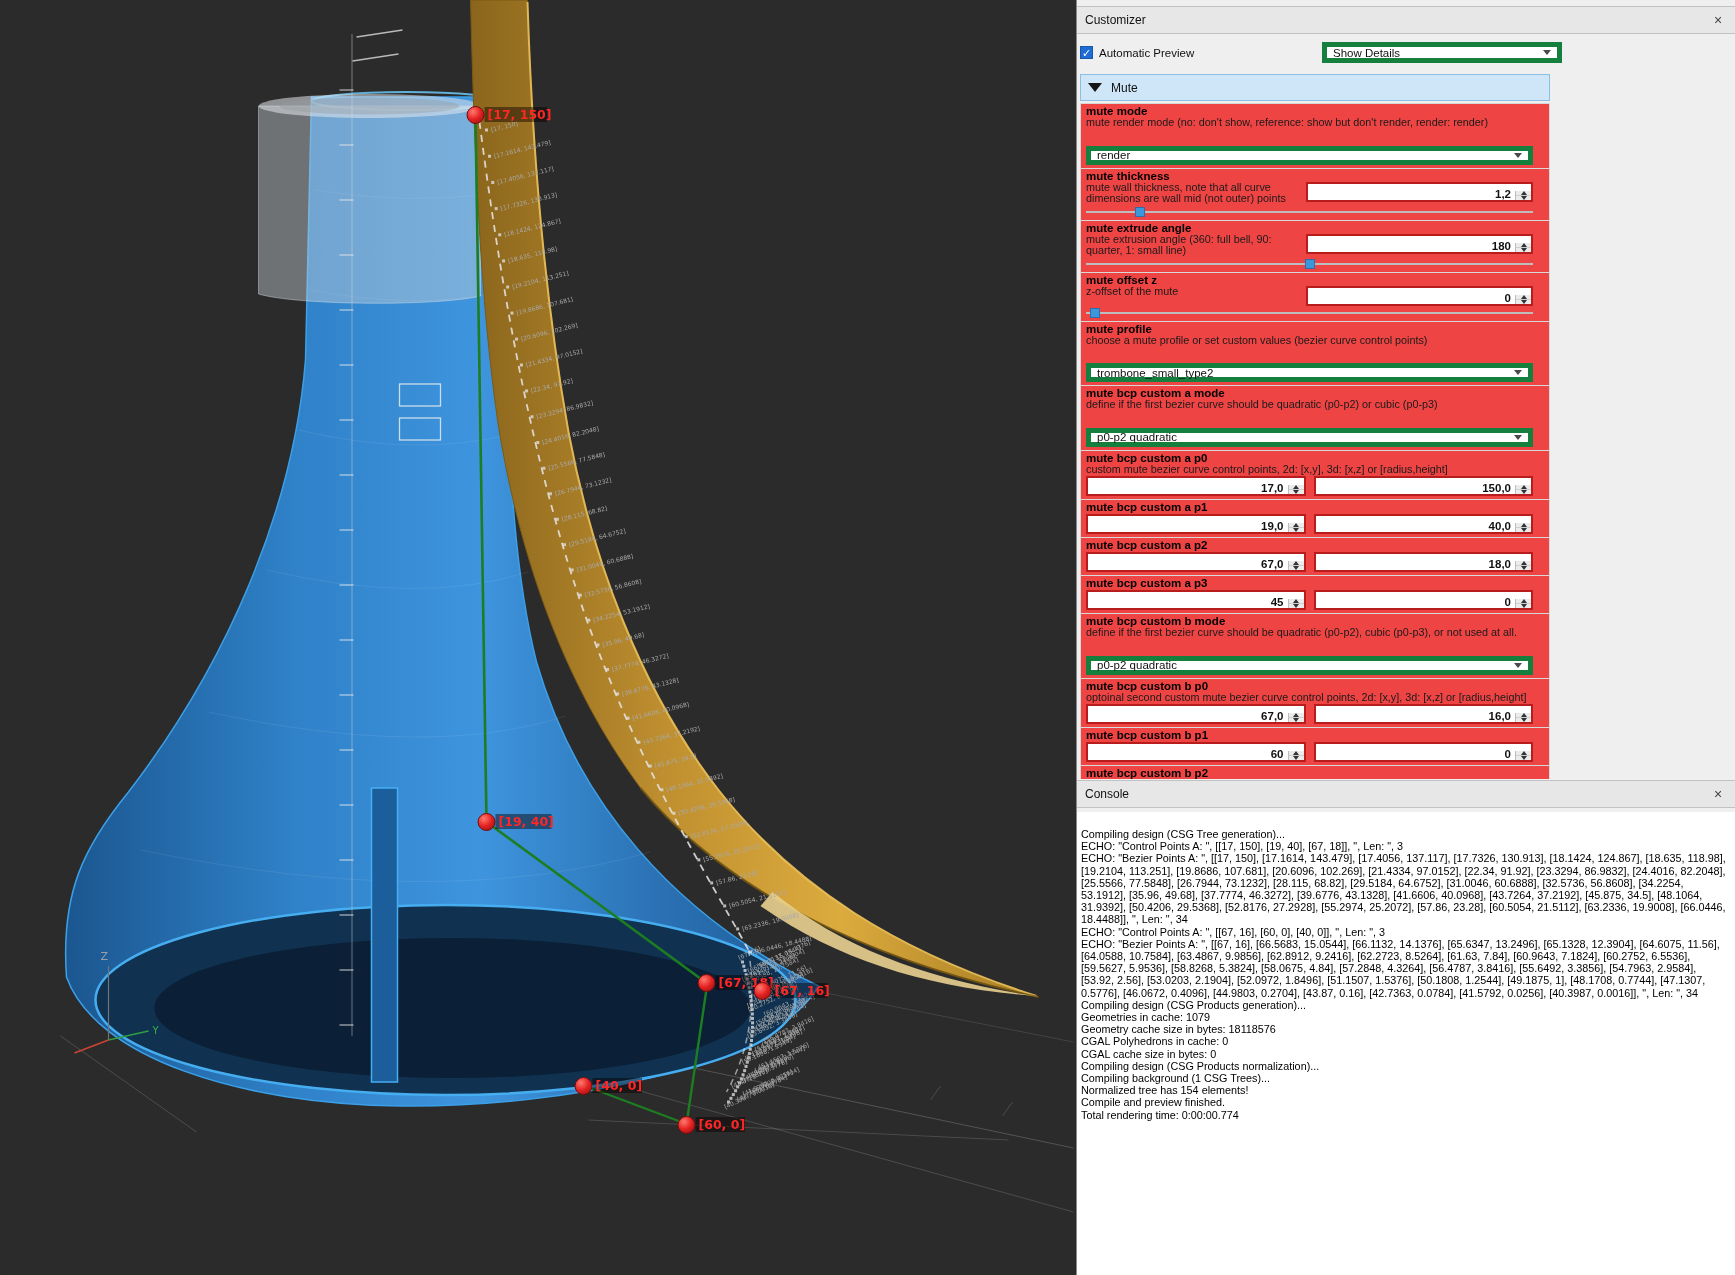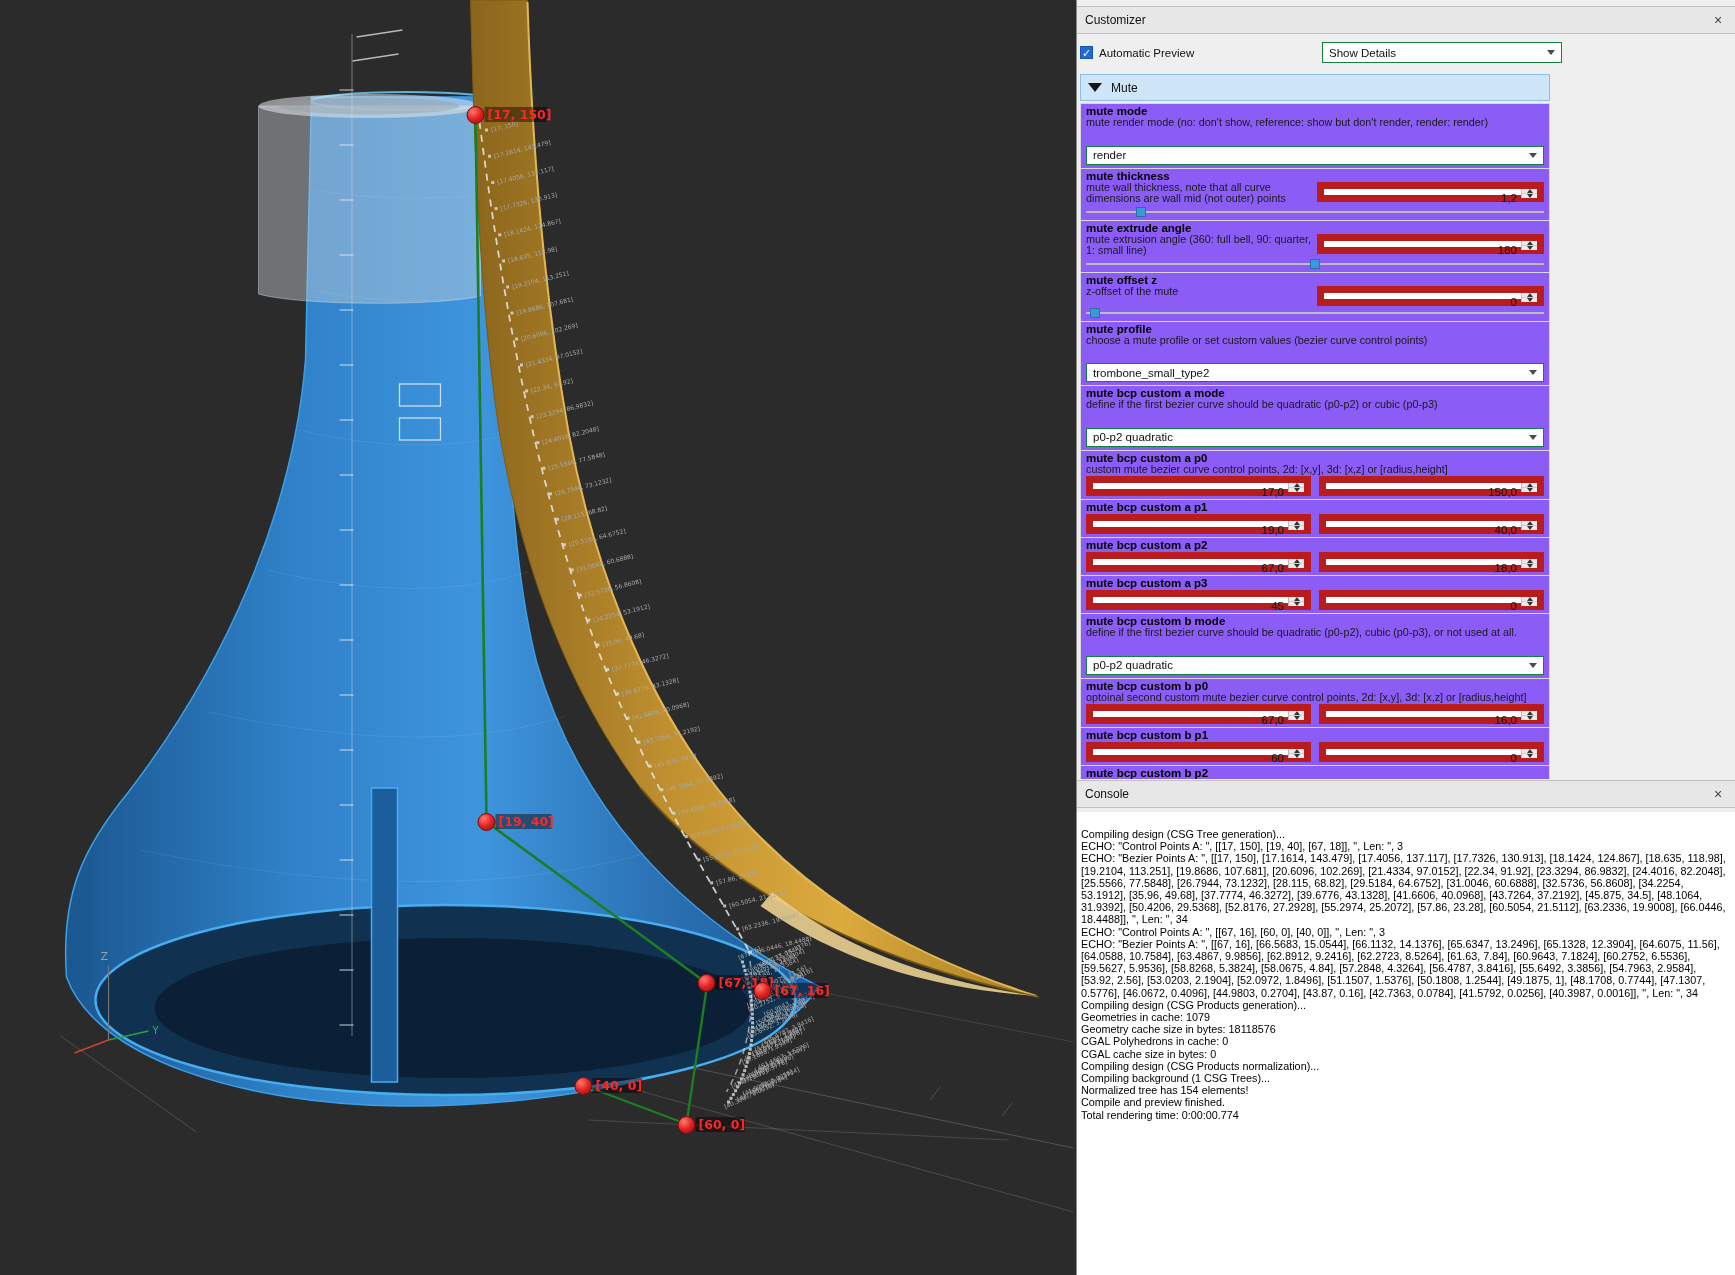--- a/index.html
+++ b/index.html
@@ -11,36 +11,36 @@
   .tspacer{flex:1;}
   .closex{width:18px;text-align:center;color:#444;font-size:14px;line-height:14px;cursor:default;}
   #customizer{position:absolute;top:0;left:0;right:0;height:779px;overflow:hidden;}
   #console{position:absolute;top:779px;left:0;right:0;bottom:0;}
   #console .titlebar{margin-top:1px;}
   .consolebody{position:absolute;top:33px;left:0;right:0;bottom:0;background:#fff;overflow:hidden;padding:16px 6px 0 4px;font-size:10.8px;line-height:12.2px;color:#000;}
   .cline{word-wrap:break-word;}
   .toprow{display:flex;align-items:center;justify-content:space-between;width:482px;margin:8px 0 0 3px;}
   .chk{display:flex;align-items:center;font-size:11.5px;color:#111;}
   .chkbox{width:13px;height:13px;background:#1e6bd6;border:1px solid #1557a8;margin-right:6px;color:#fff;font-size:11px;line-height:12px;text-align:center;box-sizing:border-box;}
-  .select{height:20px;background:#fff;border:1px solid #15803d;display:flex;align-items:center;padding:0 6px;font-size:11.5px;color:#111;box-sizing:border-box;}
+  .select{height:20px;background:#fff;border:5px solid #15803d;display:flex;align-items:center;padding:0 6px;font-size:11.5px;color:#111;box-sizing:border-box;}
   .selval{flex:1;white-space:nowrap;overflow:hidden;}
   .chev{width:0;height:0;border-left:4px solid transparent;border-right:4px solid transparent;border-top:5px solid #4a4a4a;margin-left:6px;flex:none;}
   .sd{width:240px;height:21px;}
   .presetrow{display:flex;align-items:center;margin:9px 0 0 3px;width:484px;}
   .preset{flex:1;height:22px;}
   .pm{width:28px;height:22px;margin-left:11px;background:linear-gradient(#fdfdfd,#e9e9e9);border:1px solid #989898;border-radius:2px;font-size:13px;line-height:1;color:#111;text-align:center;padding:0;font-family:inherit;}
   .grouphdr{margin:11px 0 0 3px;width:470px;height:27px;background:var(--group-header-bg,#cfe6f8);border:1px solid #8cbfe6;display:flex;align-items:center;padding:0 7px;box-sizing:border-box;font-size:12px;color:#111;}
   .tri{width:0;height:0;border-left:7px solid transparent;border-right:7px solid transparent;border-top:9px solid #151515;margin-right:9px;}
   #params{width:470px;margin:2px 0 0 3px;}
-  .param{border:1px solid #d8d8d8;border-top:none;background:#8b5cf6;padding:1px 5px 3px 5px;box-sizing:border-box;}
+  .param{border:1px solid #d8d8d8;border-top:none;background:#ef4444;padding:1px 16px 3px 5px;box-sizing:border-box;}
   .param:first-child{border-top:1px solid #d8d8d8;}
   .pname{font-weight:bold;font-size:11.5px;line-height:12px;color:#000;}
   .pdesc{font-size:10.8px;line-height:11.5px;color:#1a1a1a;}
   .param .select{margin-top:17px;height:19px;}
-  .spin{height:20px;background:#fff;border:7px solid #b91c1c;display:flex;align-items:flex-start;box-sizing:border-box;}
+  .spin{height:20px;background:#fff;border:2px solid #b91c1c;display:flex;align-items:flex-end;box-sizing:border-box;font-weight:bold;}
   .spinval{flex:1;text-align:right;font-size:11.5px;color:#111;padding:3px 4px 0 0;}
   .spinbtns{width:15px;border-left:1px solid #bdbdbd;display:flex;flex-direction:column;flex:none;}
   .sb{flex:1;background:#ebebeb;display:flex;align-items:center;justify-content:center;}
   .sb.up{border-bottom:1px solid #cfcfcf;}
   .sb.up::after{content:"";border-left:3.5px solid transparent;border-right:3.5px solid transparent;border-bottom:4px solid #333;}
   .sb.dn::after{content:"";border-left:3.5px solid transparent;border-right:3.5px solid transparent;border-top:4px solid #333;}
   .spinrow2{display:flex;gap:8px;margin-top:1px;border-radius:6px;}
   .spinrow2 .spin{flex:1;}
   .descspinrow{display:flex;gap:0;margin-top:0;align-items:flex-start;}
   .descspinrow .pdesc{flex:1;}

